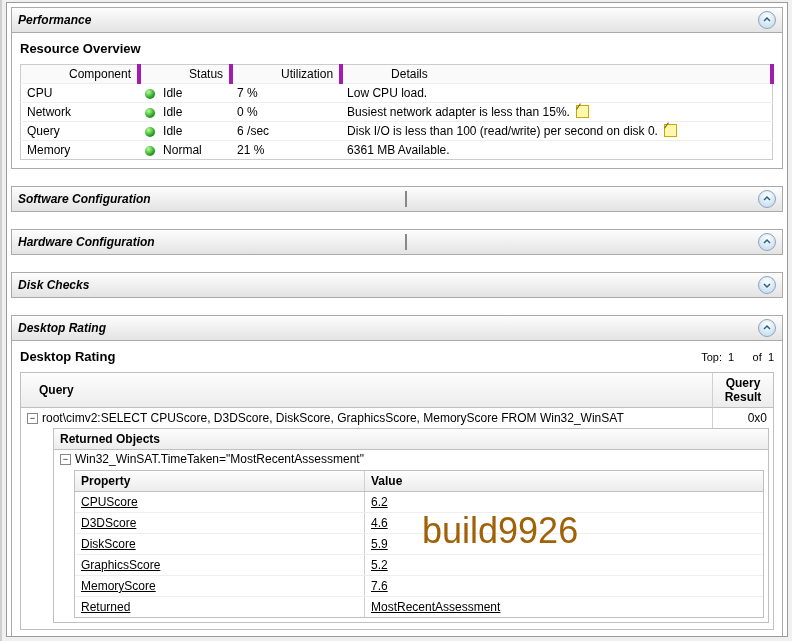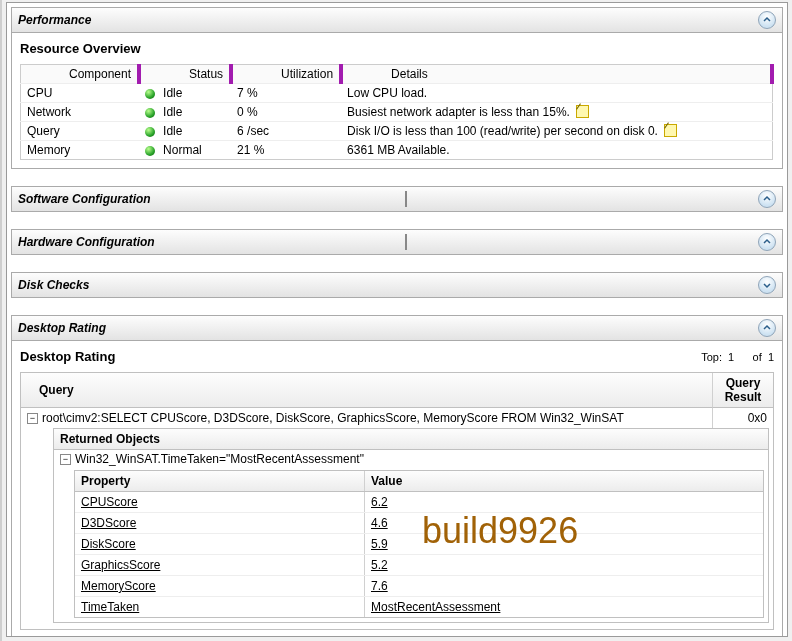--- a/index.html
+++ b/index.html
@@ -375,21 +375,21 @@
                 </div>
                 <div class="pv-row">
                   <div class="pcol1">GraphicsScore</div>
                   <div class="pcol2">5.2</div>
                 </div>
                 <div class="pv-row">
                   <div class="pcol1">MemoryScore</div>
                   <div class="pcol2">7.6</div>
                 </div>
                 <div class="pv-row">
-                  <div class="pcol1">TimeTaken</div>
+                  <div class="pcol1">Returned</div>
                   <div class="pcol2">MostRecentAssessment</div>
                 </div>
               </div>
           </div>
         </div>
       </div>
     </div>
 
   </div>
 

